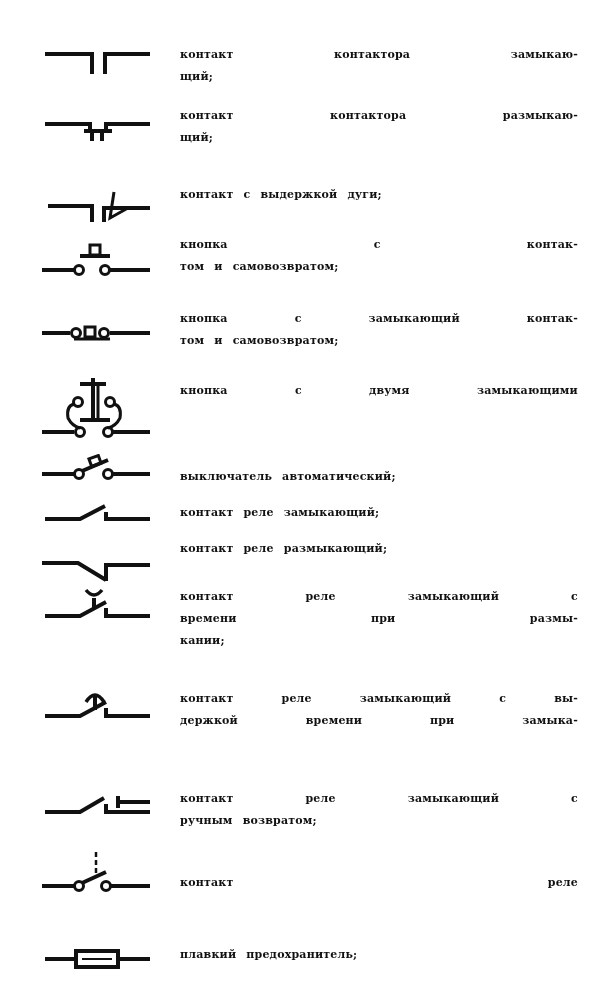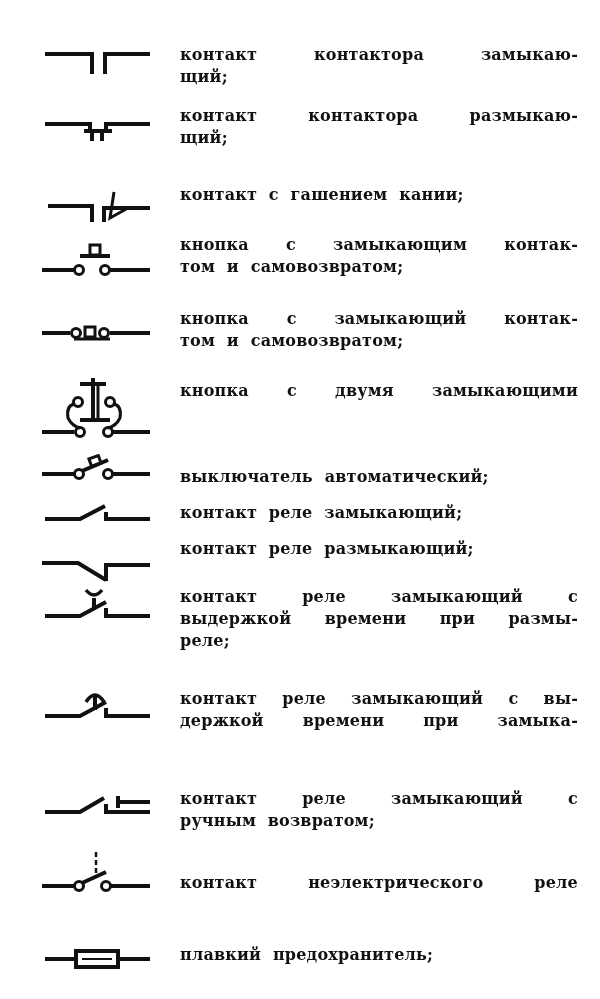--- a/index.html
+++ b/index.html
@@ -4,21 +4,21 @@
 <style>
   html, body { margin:0; padding:0; background:#ffffff; }
   body { width:600px; height:999px; position:relative; overflow:hidden; }
   .page { position:absolute; left:0; top:0; width:600px; height:999px; }
   .row { position:absolute; left:0; width:600px; }
   .sym { position:absolute; left:40px; }
   .sym svg { display:block; }
   .txt {
     position:absolute; left:180px; width:398px;
     font-family: "DejaVu Serif", "Liberation Serif", serif;
-    font-weight:bold; font-size:16px; line-height:22px; color:#111;
+    font-weight:bold; font-size:11px; line-height:22px; color:#111;
     text-align:justify; text-align-last:left; word-spacing:6px; letter-spacing:0.2px;
   }
   .line { display:block; white-space:nowrap; }
   .just { display:flex; justify-content:space-between; }
   .just span { display:inline-block; }
 </style>
 </head>
 <body>
 
 <div class="page">
@@ -62,40 +62,39 @@
   <div class="row" style="top:180px">
     <div class="sym" style="top:8px">
       <svg width="115" height="36" viewBox="0 0 115 36" stroke="#111" stroke-width="4" fill="none">
         <path d="M8 18 H52 V34"></path>
           <path d="M64 34 V18"></path>
           <path d="M62 20 H110"></path>
           <path d="M74 4 L70 30 L88 20" stroke-width="3"></path>
       </svg>
     </div>
     <div class="txt" style="top:4px">
-      <div class="line">контакт с гашением кании;</div>
+      <div class="line">контакт с выдержкой дуги;</div>
     </div>
   </div>
 
   <div class="row" style="top:232px">
     <div class="sym" style="top:10px">
       <svg width="115" height="36" viewBox="0 0 115 36" stroke="#111" stroke-width="4" fill="none">
         <path d="M2 28 H34"></path>
           <circle cx="39" cy="28" r="4.5" stroke-width="3"></circle>
           <circle cx="65" cy="28" r="4.5" stroke-width="3"></circle>
           <path d="M70 28 H110"></path>
         <path d="M40 14 H70"></path>
           <rect x="50" y="3" width="10" height="10" stroke-width="3"></rect>
       </svg>
     </div>
     <div class="txt" style="top:2px">
       <div class="line just">
           <span>кнопка</span>
           <span>с</span>
-          <span>замыкающим</span>
           <span>контак-</span>
         </div>
         <div class="line">том и самовозвратом;</div>
     </div>
   </div>
 
   <div class="row" style="top:306px">
     <div class="sym" style="top:16px">
       <svg width="115" height="22" viewBox="0 0 115 22" stroke="#111" stroke-width="4" fill="none">
         <path d="M2 11 H30"></path>
@@ -194,26 +193,25 @@
       </svg>
     </div>
     <div class="txt" style="top:0px">
       <div class="line just">
           <span>контакт</span>
           <span>реле</span>
           <span>замыкающий</span>
           <span>с</span>
         </div>
         <div class="line just">
-          <span>выдержкой</span>
           <span>времени</span>
           <span>при</span>
           <span>размы-</span>
         </div>
-        <div class="line">реле;</div>
+        <div class="line">кании;</div>
     </div>
   </div>
 
   <div class="row" style="top:688px">
     <div class="sym" style="top:0px">
       <svg width="115" height="34" viewBox="0 0 115 34" stroke="#111" stroke-width="4" fill="none">
         <path d="M5 28 H40 L66 14"></path>
           <path d="M66 20 V28 H110"></path>
           <path d="M55 22 V8"></path>
           <path d="M46 14 Q55 0 64 14" stroke-width="3.5"></path>
@@ -263,21 +261,20 @@
           <circle cx="39" cy="36" r="4.5" stroke-width="3"></circle>
           <path d="M42 33 L66 22"></path>
           <path d="M56 2 V28" stroke-width="2.5" stroke-dasharray="5 3"></path>
           <circle cx="66" cy="36" r="4.5" stroke-width="3"></circle>
           <path d="M71 36 H110"></path>
       </svg>
     </div>
     <div class="txt" style="top:22px">
       <div class="line just">
           <span>контакт</span>
-          <span>неэлектрического</span>
           <span>реле</span>
         </div>
     </div>
   </div>
 
   <div class="row" style="top:944px">
     <div class="sym" style="top:4px">
       <svg width="115" height="22" viewBox="0 0 115 22" stroke="#111" stroke-width="4" fill="none">
         <path d="M5 11 H35"></path>
           <rect x="36" y="3" width="42" height="16"></rect>

